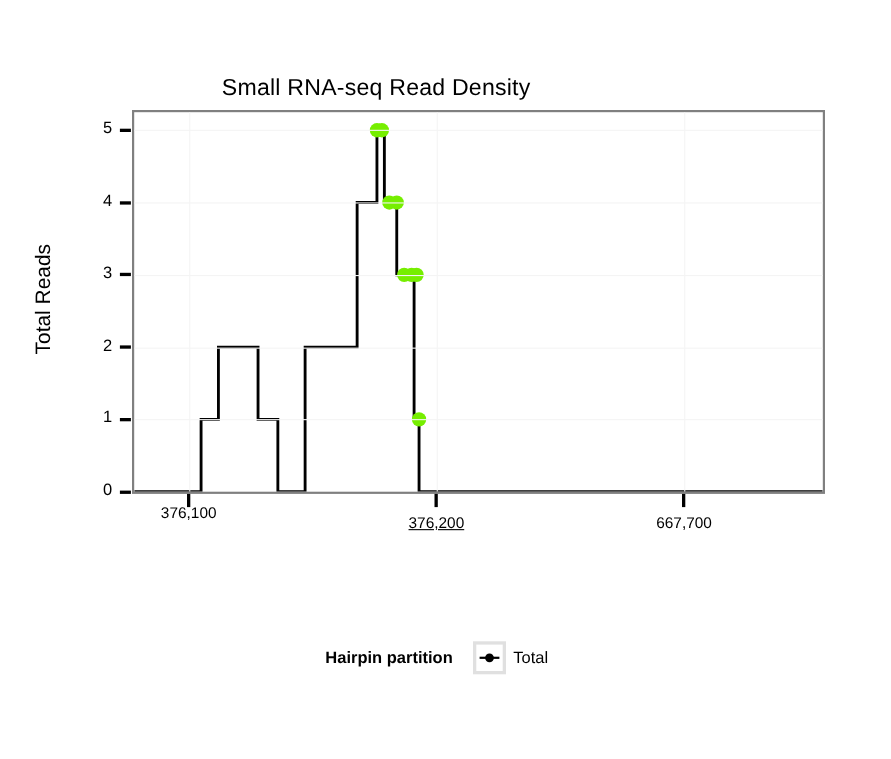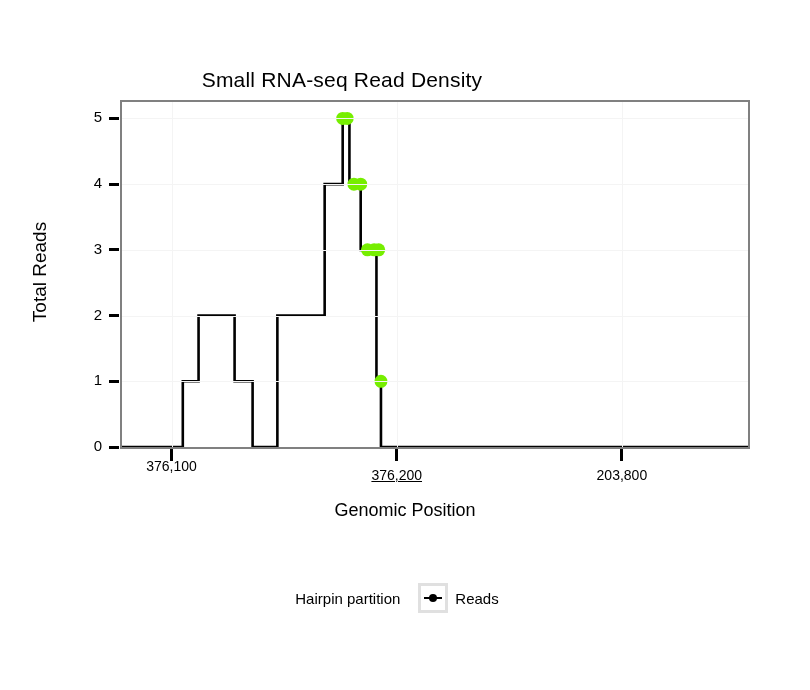--- a/index.html
+++ b/index.html
@@ -48,21 +48,21 @@
     position:absolute;left:0;top:500px;width:810px;text-align:center;
     font-size:18px;color:#000;
   }
 
   
   .legend{
     position:absolute;left:0;top:583px;width:810px;
     display:flex;align-items:center;justify-content:center;gap:0px;
   }
   .legend-title{
-    font-size:15px;font-weight:normal;color:#000;margin-right:18px;
+    font-size:15px;font-weight:bold;color:#000;margin-right:18px;
     white-space:nowrap;
   }
   .legend-item{display:flex;align-items:center;margin-right:16px;}
   .legend-key{
     width:30px;height:30px;background:#ffffff;border:3px solid #e0e0e0;
     box-sizing:border-box;position:relative;margin-right:7px;
   }
   .legend-key .kline{
     position:absolute;left:3px;right:3px;top:50%;height:2px;
     transform:translateY(-50%);
@@ -121,30 +121,29 @@
         <div class="gridline-v" style="left: 499.899px;"></div>
       </div>
   </div>
 
   <div id="xaxis">
       <div class="xtick" style="left: 170.04px; top: 449px;"></div>
       <div class="xlab" style="left: 111.54px; top: 458px;">376,100</div>
       <div class="xtick" style="left: 395.219px; top: 449px;"></div>
       <div class="xlab" style="left: 336.719px; top: 467px; text-decoration: underline;">376,200</div>
       <div class="xtick" style="left: 620.399px; top: 449px;"></div>
-      <div class="xlab" style="left: 561.899px; top: 467px;">203,800</div>
+      <div class="xlab" style="left: 561.899px; top: 467px;">667,700</div>
     </div>
-  <div class="xtitle">Genomic Position</div>
 
   <div class="legend">
     <span class="legend-title">Hairpin partition</span>
     <span id="legend-items">
         <span class="legend-item">
           <span class="legend-key">
             <span class="kline" style="background: rgb(0, 0, 0);"></span>
             <span class="kdot" style="background: rgb(0, 0, 0);"></span>
           </span>
-          <span class="legend-label">Reads</span>
+          <span class="legend-label">Total</span>
         </span>
       </span>
   </div>
 
 </div>
 
 </body></html>

